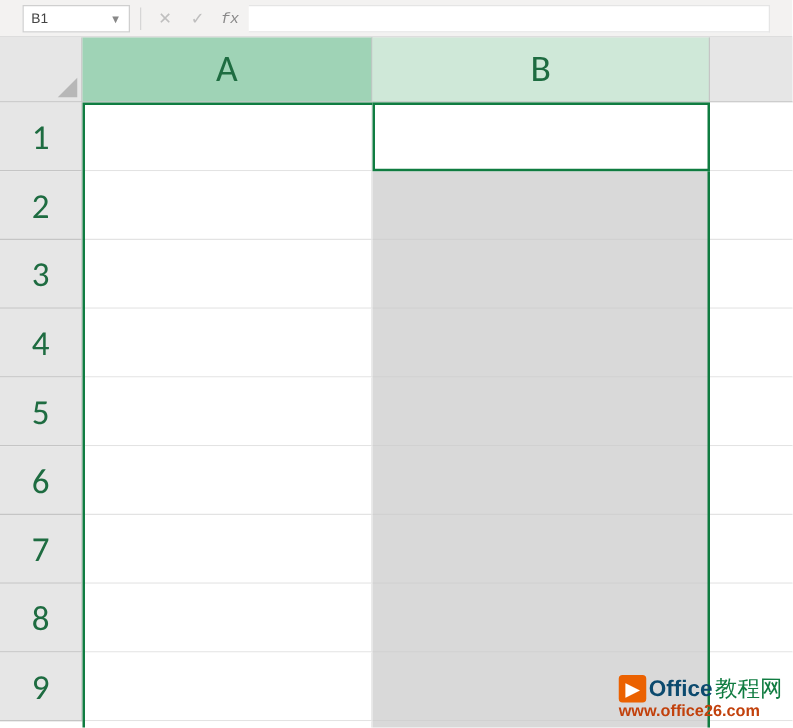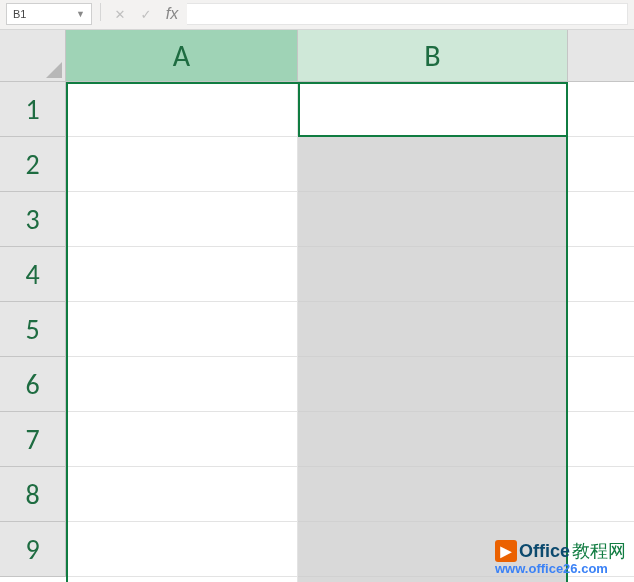--- a/index.html
+++ b/index.html
@@ -11,21 +11,22 @@
       overflow: hidden;
       position: relative;
     }
     
     
     .formula-bar {
       height: 30px;
       background: #f3f2f1;
       border-bottom: 1px solid #d6d6d6;
       display: flex;
-      padding: 3px 6px;
+      align-items: center;
+      padding: 3px 18px;
       gap: 4px;
     }
     .name-box {
       width: 86px;
       height: 22px;
       background: #fff;
       border: 1px solid #cfcfcf;
       font-size: 11px;
       padding: 2px 6px;
       display: flex;
@@ -38,21 +39,21 @@
     .fb-btn {
       width: 22px;
       height: 22px;
       display: flex;
       align-items: center;
       justify-content: center;
       color: #bfbfbf;
       font-size: 13px;
       cursor: default;
     }
-    .fb-btn.fx { font-style: italic; color:#888; font-size:16px; }
+    .fb-btn.fx { font-style: italic; color:#888; font-size:12px;font-family:Liberation Mono, monospace; }
     .formula-input {
       flex: 1;
       height: 22px;
       background: #fff;
       border: 1px solid #e5e5e5;
       border-left: none;
       font-size: 12px;
       padding: 2px 6px;
     }
     
@@ -158,21 +159,21 @@
       line-height: 1.05;
       z-index: 5;
     }
     .wm-row1 { display:flex; align-items:center; gap:2px; }
     .wm-logo {
       width:22px;height:22px;background:#eb6100;border-radius:3px;
       display:flex;align-items:center;justify-content:center;color:#fff;font-weight:bold;font-size:14px;
     }
     .wm-office { font-size:18px; font-weight:bold; color:#0c4a6e; }
     .wm-cn { font-size:18px; font-weight:normal; color:#107c41; }
-    .wm-url { font-size:13px; font-weight:bold; color:#3b82f6; }
+    .wm-url { font-size:13px; font-weight:bold; color:#c2410c; }
   </style>
 </head>
 <body>
 
 <div class="formula-bar">
   <div class="name-box">
     <span>B1</span>
     <span class="dd">▼</span>
   </div>
   <div class="fb-sep"></div>

